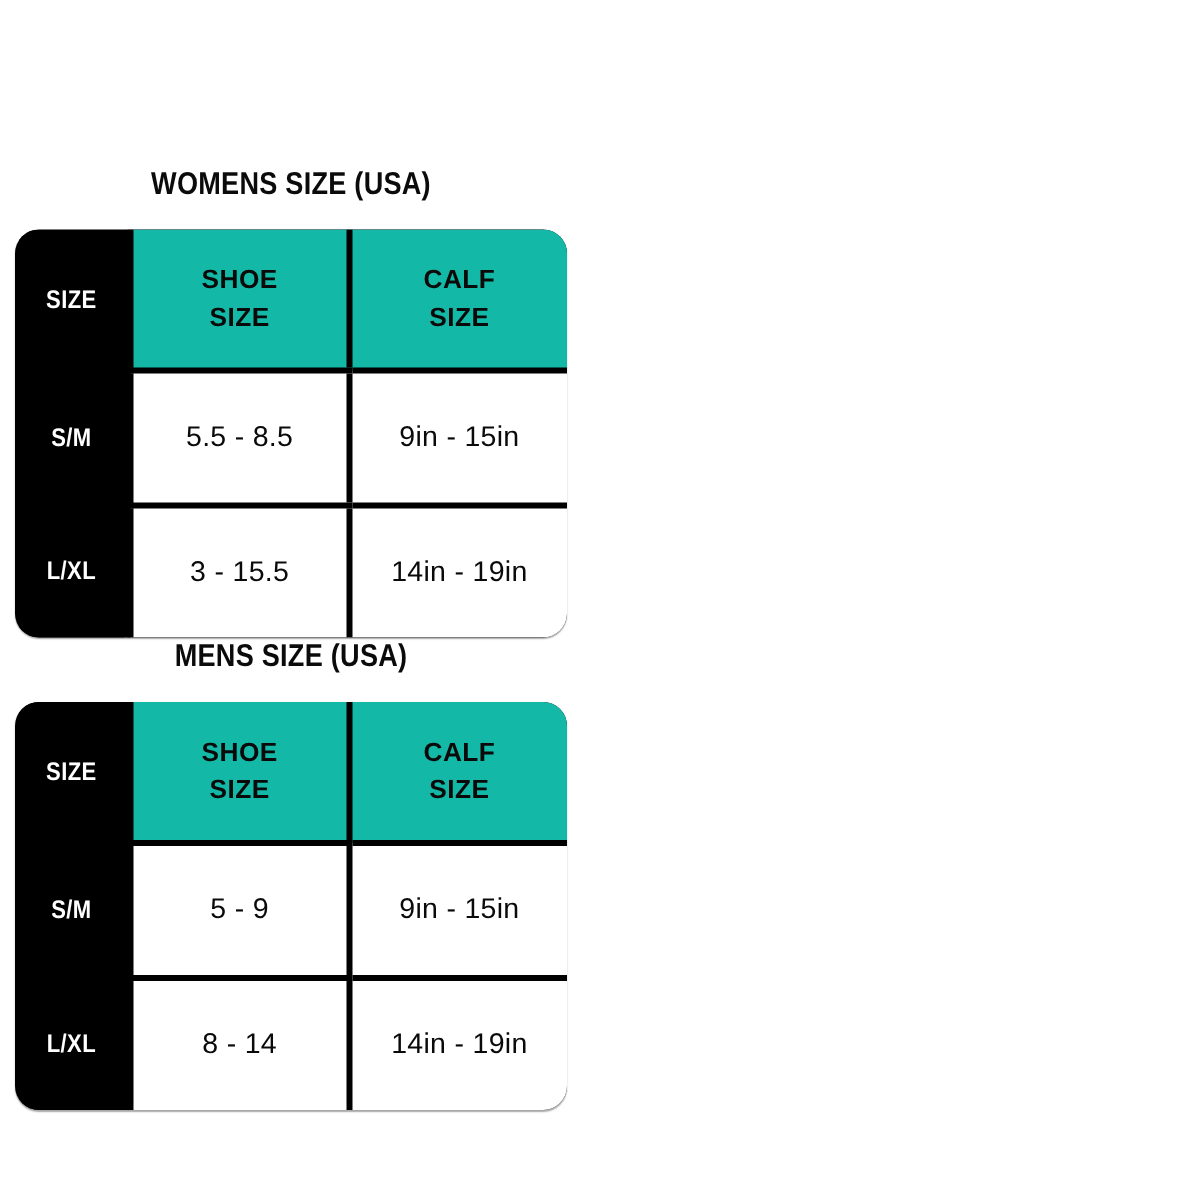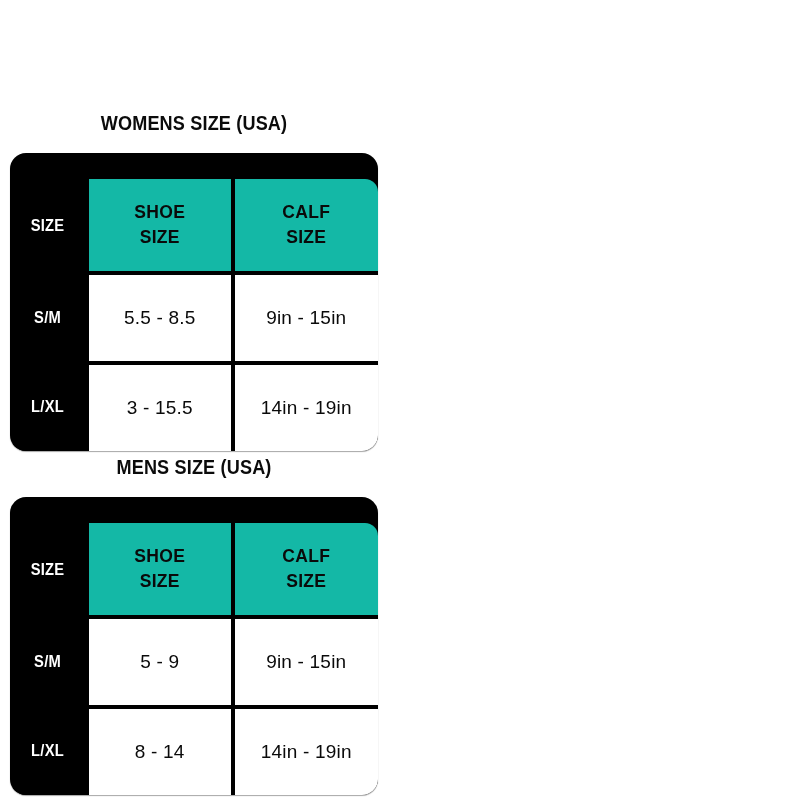--- a/index.html
+++ b/index.html
@@ -15,21 +15,21 @@
     font-family: "Liberation Sans", sans-serif;
     -webkit-font-smoothing: antialiased;
   }
 
   .chart-block {
     position: absolute;
     left: 10px;
     width: 368px;
   }
   #womens-block { top: 108px; }
-  #mens-block   { top: 452px; }
+  #mens-block   { top: 423px; }
 
   .chart-title {
     text-align: center;
     font-family: "Liberation Sans", sans-serif;
     font-weight: bold;
     font-size: 21px;
     letter-spacing: 0.2px;
     color: #0b0b0b;
     line-height: 30px;
     height: 30px;
@@ -45,21 +45,20 @@
     padding: 0;
     position: relative;
     overflow: hidden;
     box-shadow: 0 1px 1px rgba(0,0,0,0.35);
   }
 
   .size-table {
     width: 100%;
     border-collapse: collapse;
     table-layout: fixed;
-    margin-top: 26px;
   }
 
   .size-table td,
   .size-table th {
     padding: 0;
     margin: 0;
     vertical-align: middle;
     text-align: center;
   }
 

